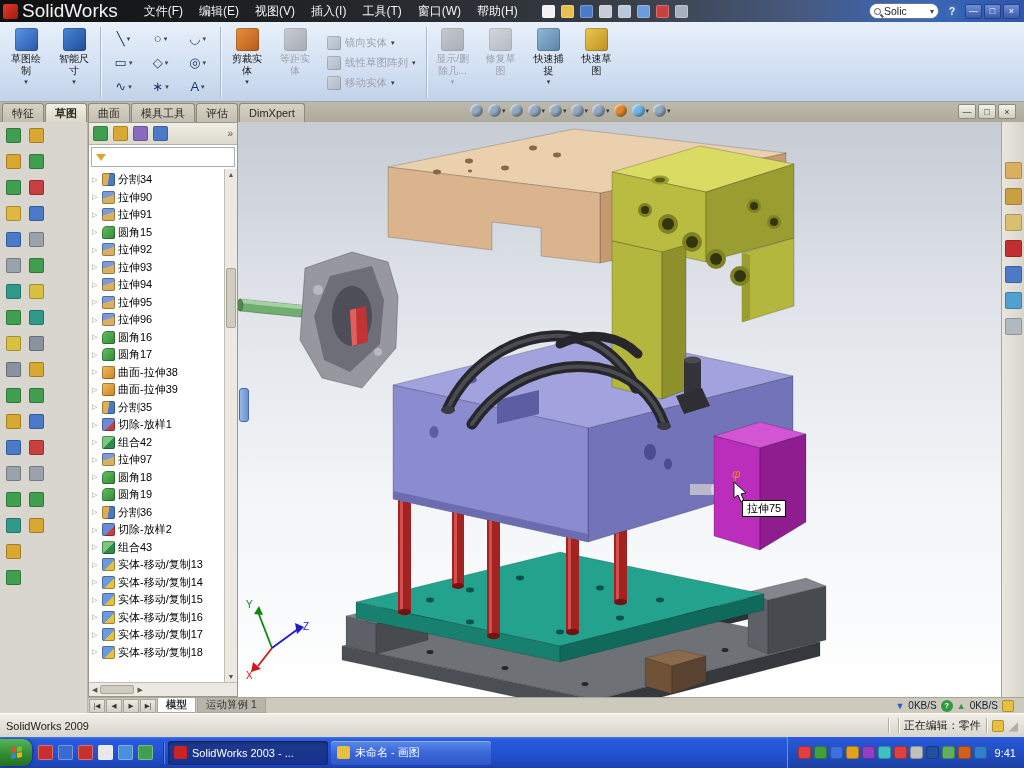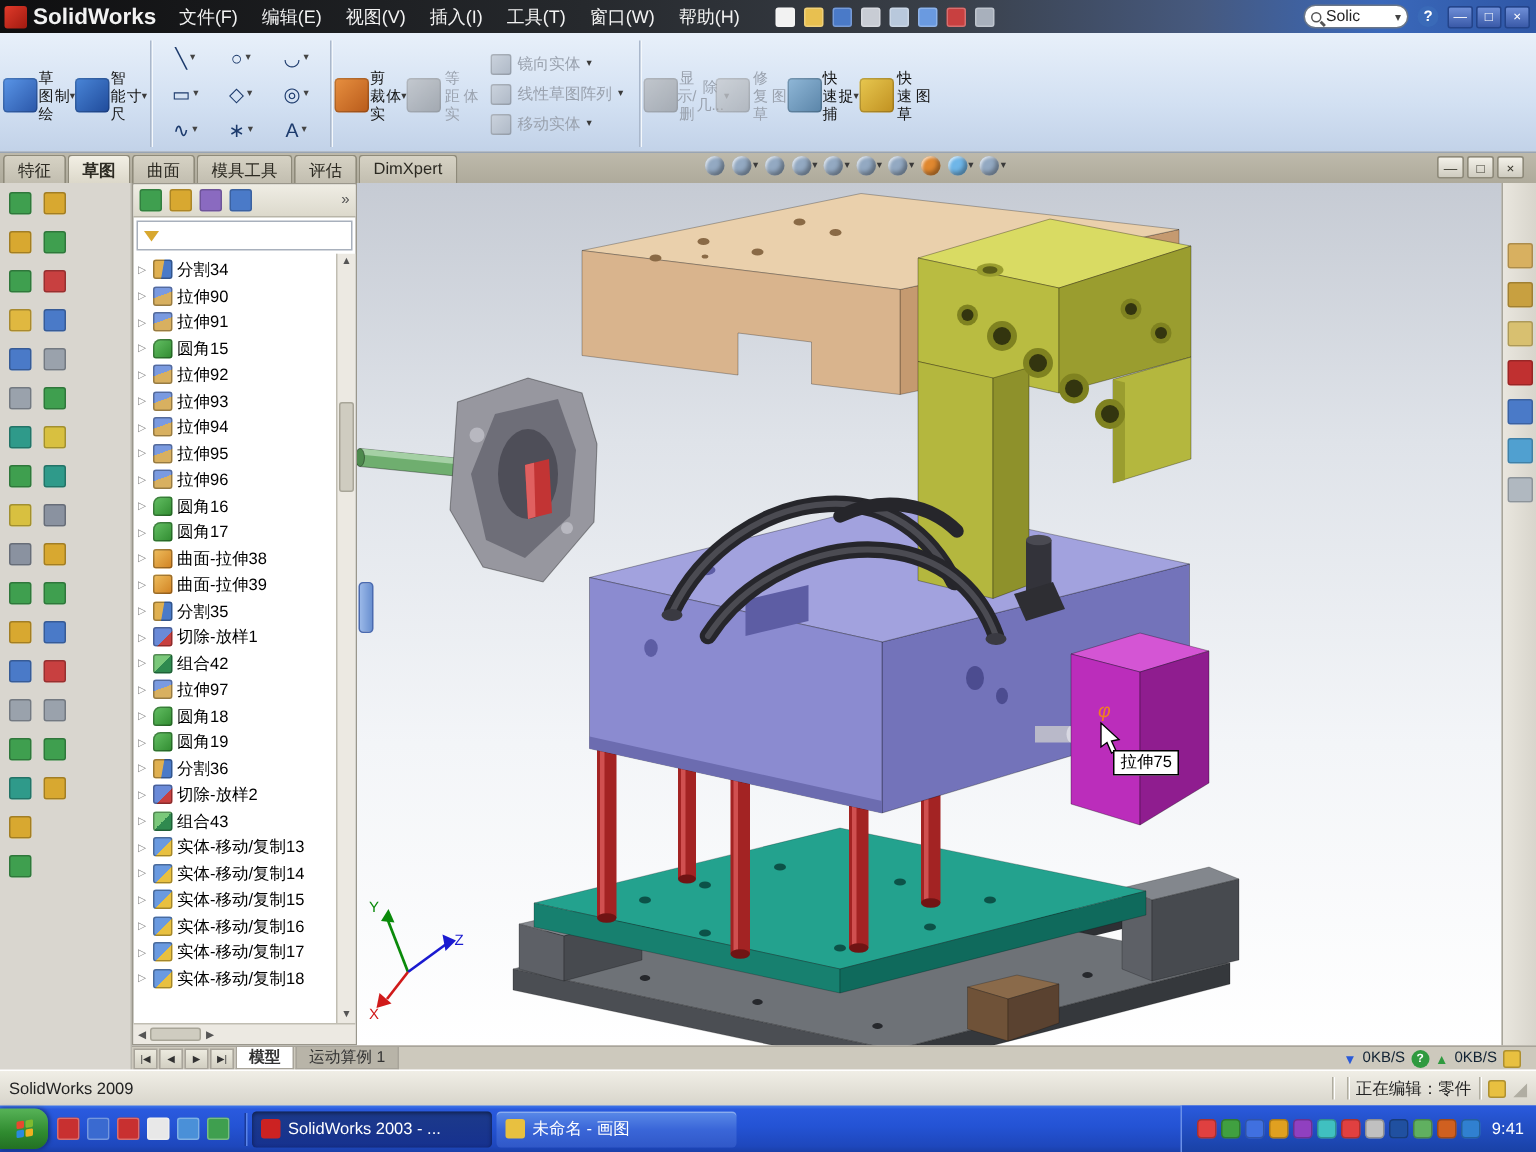--- a/index.html
+++ b/index.html
@@ -3,39 +3,39 @@
 <meta charset="utf-8">
 <style>
 *{margin:0;padding:0;box-sizing:border-box}
 html,body{width:1024px;height:768px}
 body{position:relative;overflow:hidden;background:#d6d3ce;font-family:"Liberation Sans","DejaVu Sans",sans-serif;font-size:12px}
 i,b{font-style:normal;font-weight:normal}
 
 #titlebar{position:absolute;left:0;top:0;width:1024px;height:22px;z-index:60;display:flex;align-items:center;color:#f2f2f2;
  background:linear-gradient(90deg,#0f0f10 0%,#26292d 38%,#3a4049 62%,#46597e 78%,#3a68ba 90%,#2f57a6 100%)}
 .logobox{width:15px;height:15px;margin:0 4px 0 3px;background:linear-gradient(135deg,#e03a2a,#a01a10);border-radius:2px;flex:none}
-.logotext{font-weight:bold;font-size:15px;margin-right:7px}
+.logotext{font-weight:normal;font-size:19px;margin-right:18px}
 #menus{display:flex}
 .menuitem{padding:3px 8px;font-size:12px;white-space:nowrap;cursor:default}
 #tbicons{display:flex;gap:6px;margin-left:16px;align-items:center}
 .tbicon{width:13px;height:13px;border-radius:2px;box-shadow:inset 0 0 0 1px rgba(255,255,255,.25)}
 #searchbox{margin-left:auto;display:flex;align-items:center;background:#fff;border:1px solid #6a7688;border-radius:8px;height:16px;width:70px;padding:0 4px;color:#222}
 .mag{width:7px;height:7px;border:1.5px solid #555;border-radius:50%;position:relative;margin-right:3px;flex:none}
 .mag::after{content:"";position:absolute;width:4px;height:1.5px;background:#555;transform:rotate(45deg);left:5px;top:6px}
 .searchval{font-size:10.5px;flex:1;overflow:hidden}
 .sdarr{font-size:8px;color:#444}
 .helpicon{width:14px;height:14px;border-radius:50%;background:#3a6ab8;color:#fff;font-size:10px;font-weight:bold;display:flex;align-items:center;justify-content:center;margin:0 6px;flex:none}
 #winbtns{display:flex;gap:2px;margin-right:4px}
 .winbtn{width:17px;height:15px;background:linear-gradient(180deg,#6f8fd8,#3a5aa8);border:1px solid #24448a;border-radius:2px;color:#fff;font-size:9px;display:flex;align-items:center;justify-content:center}
 
 #ribbon{position:absolute;left:0;top:22px;width:1024px;height:80px;display:flex;align-items:stretch;padding:2px 0 0 2px;
  background:linear-gradient(180deg,#e8f0fa,#d2e0f2 60%,#c2d2e8);border-bottom:1px solid #98a4b4}
 .rsep{width:1px;background:#aab8cc;margin:3px 2px;box-shadow:1px 0 0 #f4f8fc}
 .rgroup{display:flex}
-.bigbtn{width:48px;padding-top:4px;display:flex;flex-direction:row;align-items:center;font-size:10px;line-height:12px;color:#141414;text-align:center}
+.bigbtn{width:48px;padding-top:4px;display:flex;flex-direction:column;align-items:center;font-size:10px;line-height:12px;color:#141414;text-align:center}
 .bigbtn.disabled{color:#9aa2ae}
 .bigbtn.disabled .bicon{filter:grayscale(1);opacity:.55}
 .bicon{width:23px;height:23px;border-radius:3px;margin-bottom:2px;box-shadow:inset 0 0 0 1px rgba(0,0,0,.18);flex:none}
 .darr{font-size:7px;color:#3a3a3a;line-height:9px}
 .bigbtn.disabled .darr{color:#9aa2ae}
 #sketchgrid{display:grid;grid-template-columns:repeat(3,37px);grid-auto-rows:24px;align-content:center;padding:0 2px}
 .mini{display:flex;align-items:center;justify-content:center;gap:2px;color:#1c3a6c;font-size:13px}
 .mini .darr{font-size:7px;color:#444}
 .stacked{display:flex;flex-direction:column;justify-content:center;gap:6px;padding:0 8px}
 .stackitem{display:flex;align-items:center;gap:4px;font-size:10.5px;color:#9aa2ae;white-space:nowrap}

